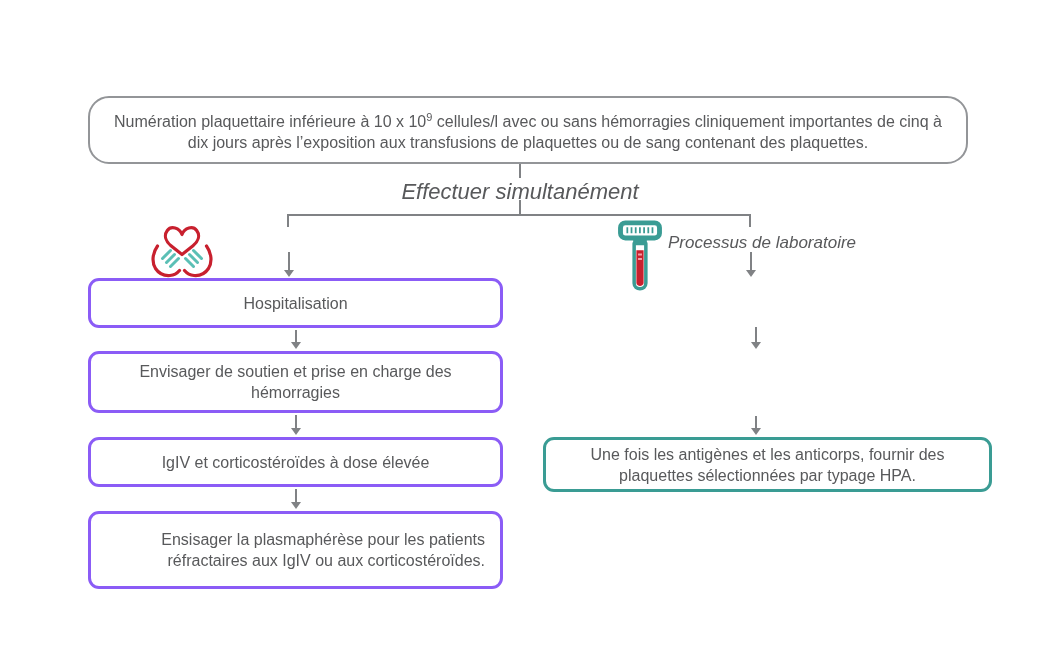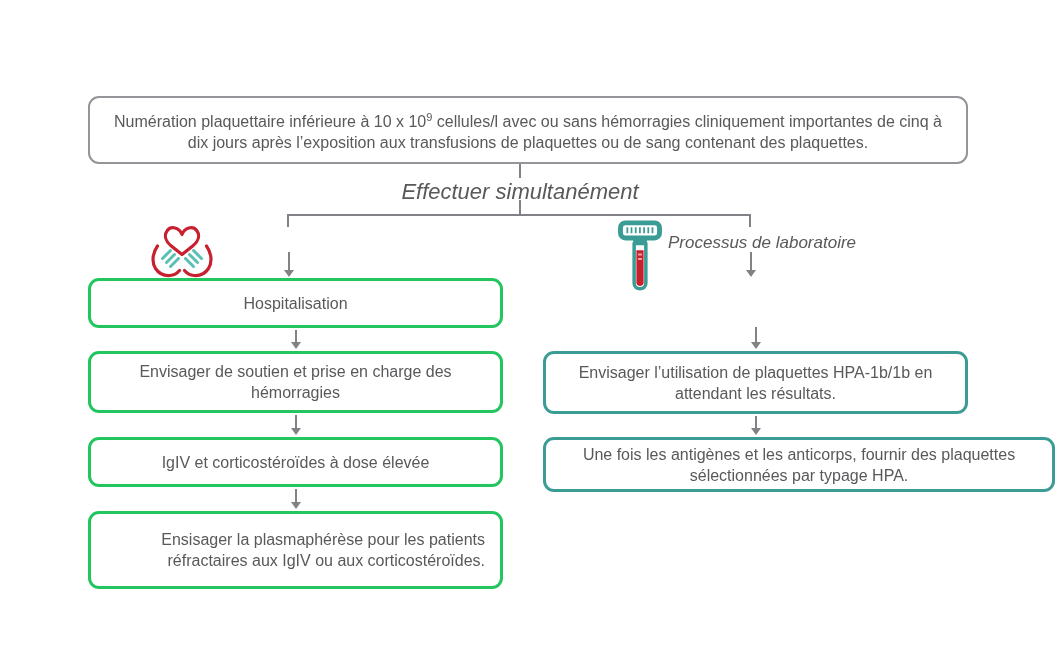--- a/index.html
+++ b/index.html
@@ -6,34 +6,34 @@
   #canvas {
     position:relative; width:1056px; height:672px; background:#ffffff;
     font-family:"Liberation Sans", sans-serif; color:#58595B; overflow:hidden;
   }
   .fbox {
     position:absolute; box-sizing:border-box; background:#fff;
     border-radius:11px; display:flex; align-items:center; justify-content:center;
     text-align:center; font-size:16px; line-height:21px; padding:0 15px; z-index:1;
   }
   .fbox.gray { border:2.5px solid #939598; }
-  .fbox.red  { border:3px solid #22c55e; }
+  .fbox.red  { border:3px solid #8b5cf6; }
   .fbox.teal { border:3px solid #3A9C94; }
   .line { position:absolute; background:#808285; }
   .v-arrow { position:absolute; width:11px; display:flex; flex-direction:column; align-items:center; }
   .v-arrow .stem { width:2px; background:#808285; flex:1 1 auto; }
   .v-arrow .head {
     width:0; height:0; flex:0 0 auto;
     border-left:5.5px solid transparent; border-right:5.5px solid transparent;
     border-top:7px solid #808285;
   }
   .branch-label { position:absolute; font-style:italic; font-size:17px; color:#58595B; white-space:nowrap; }
   #simul-label { position:absolute; left:370px; top:179px; width:300px; text-align:center;
                  font-style:italic; font-size:22px; color:#58595B; }
-  #top-box { left:88px; top:96px; width:880px; height:68px; padding:0 24px; }
+  #top-box { left:88px; top:96px; width:880px; height:68px; padding:0 24px;border-radius:21px; }
   .icon { position:absolute; z-index:2; }
   sup { font-size:11px; }
 </style>
 </head>
 <body>
 
 <div id="canvas">
 
   <div class="fbox gray" id="top-box">
     <div>
@@ -103,24 +103,21 @@
       <div class="head"></div>
   </div>
   <div class="fbox red" style="left:88px; top:511px; width:415px; height:78px;text-align:right;">
     <span>Ensisager la plasmaphérèse pour les patients réfractaires aux IgIV ou aux corticostéroïdes.</span>
   </div>
 
   <div class="v-arrow" style="left:750px; top:327px; height:22px;">
     <div class="stem"></div>
       <div class="head"></div>
   </div>
-  <div class="fbox teal" style="left:543px; top:351px; width:425px; height:63px;">
-    <span>Envisager l’utilisation de plaquettes HPA-1b/1b en attendant les résultats.</span>
-  </div>
   <div class="v-arrow" style="left:750px; top:416px; height:19px;">
     <div class="stem"></div>
       <div class="head"></div>
   </div>
-  <div class="fbox teal" style="left:543px; top:437px; width:512px; height:55px;">
+  <div class="fbox teal" style="left:543px; top:437px; width:449px; height:55px;">
     <span>Une fois les antigènes et les anticorps, fournir des plaquettes sélectionnées par typage HPA.</span>
   </div>
 
 </div>
 
 </body></html>

